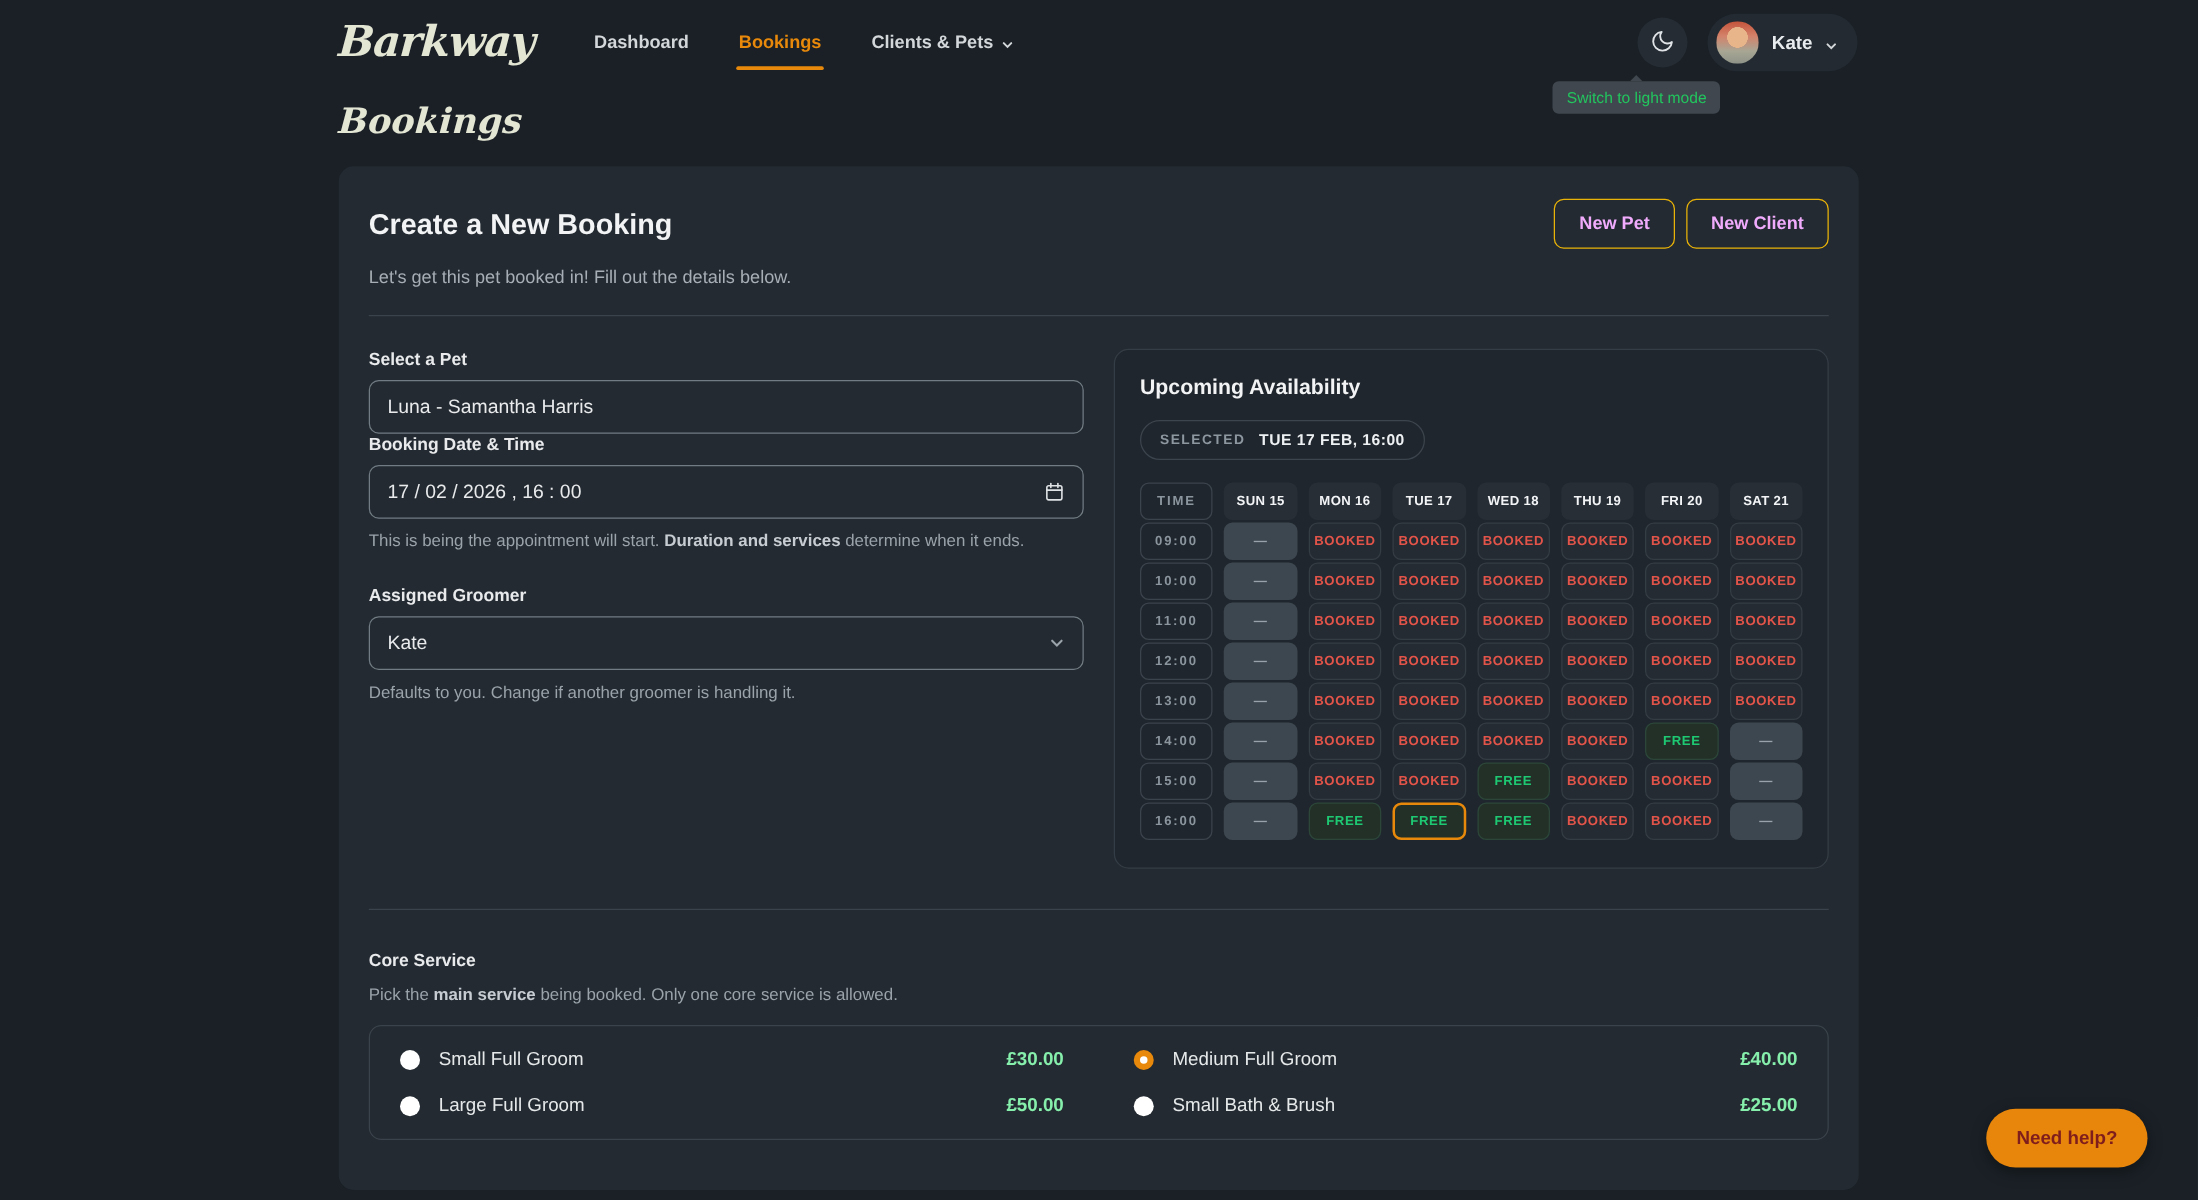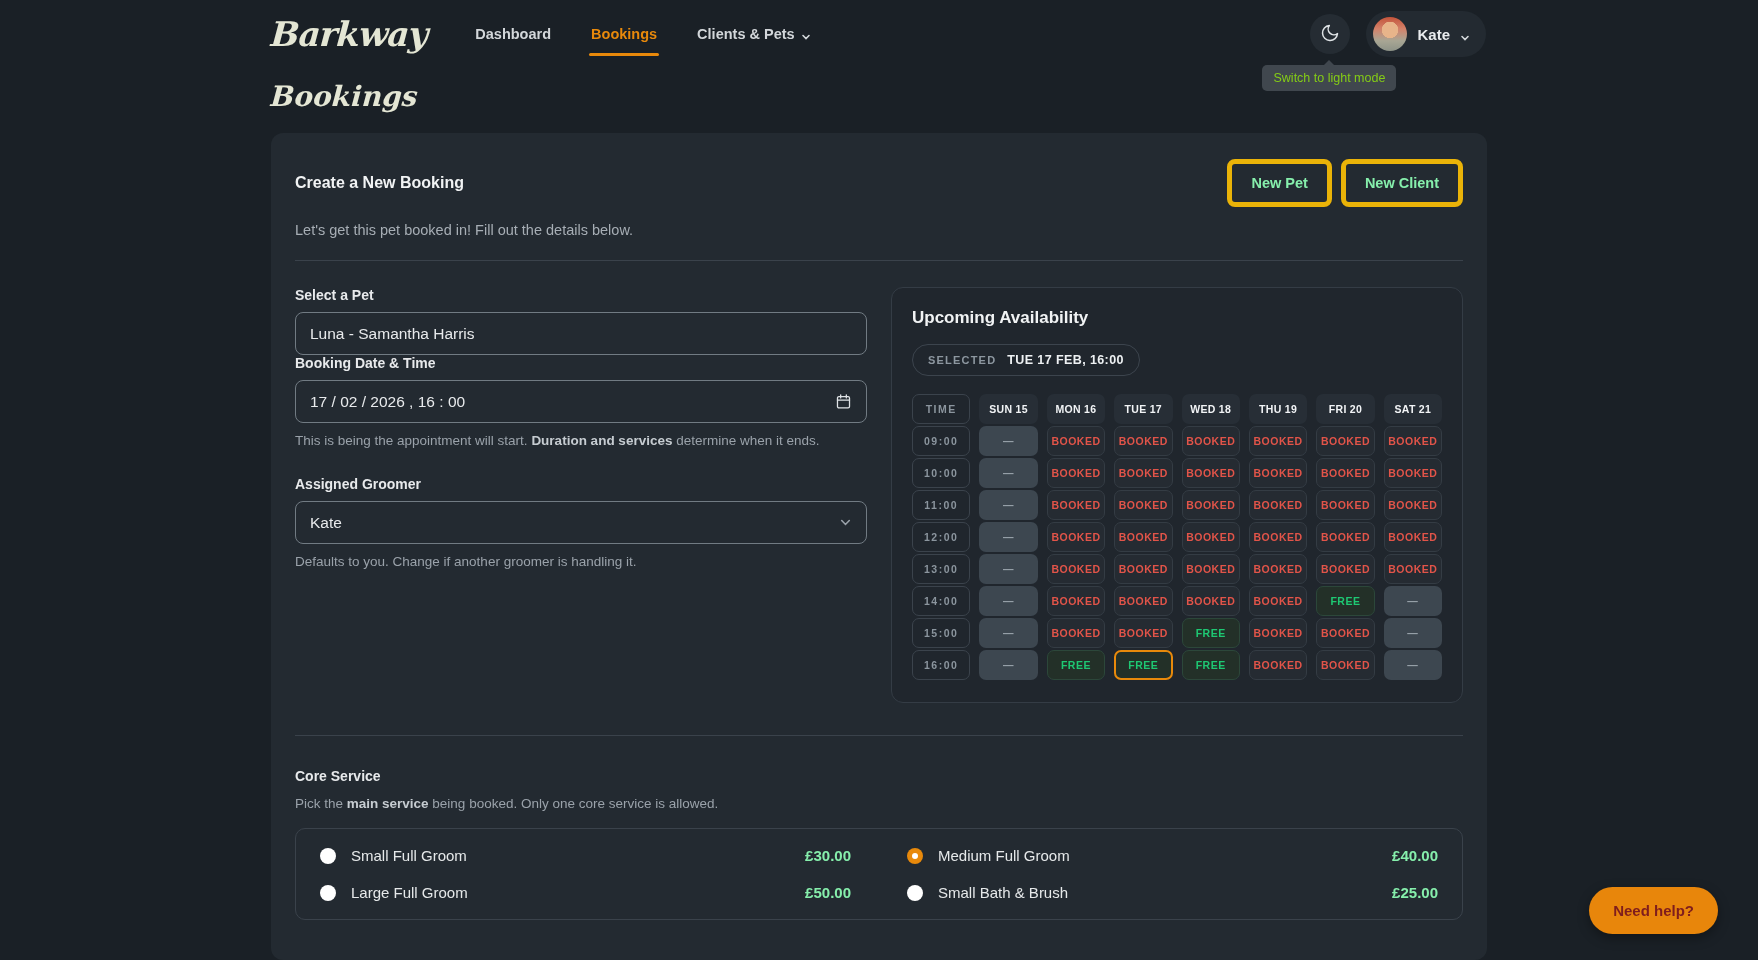--- a/index.html
+++ b/index.html
@@ -51,24 +51,23 @@
   .avatar {
     width:34px; height:34px; border-radius:50%;
     background:
       radial-gradient(circle at 50% 38%, #e8b48a 0 30%, transparent 31%),
       linear-gradient(180deg, #c4543b 0%, #d4826a 35%, #a8a694 70%, #8e9388 100%);
   }
   .user-name { font-size:15px; font-weight:600; color:#e9ecee; }
   .chev { width:10px; height:10px; }
   .tooltip {
     position:absolute; top:54px; left:-68px;
-    background:#40474e; color:#84cc16;
+    background:#40474e; color:#22c55e;
     font-size:12.5px; padding:6px 11px; border-radius:5px;
     white-space:nowrap;
-    margin-left:20px;
   }
   .tooltip::before {
     content:""; position:absolute; top:-5px; left:50%; margin-left:-5px;
     border-left:5px solid transparent; border-right:5px solid transparent;
     border-bottom:5px solid #40474e;
   }
 
   
   .page-title {
     font-family:"DejaVu Serif", serif;
@@ -78,25 +77,25 @@
     margin:12px 0 0 271px;
   }
 
   
   .card {
     margin:20px 271px 0 271px;
     background:#232a31; border-radius:12px;
     padding:26px 24px 40px 24px;
   }
   .card-header { display:flex; align-items:center; justify-content:space-between; }
-  .card-title { font-size:16px; font-weight:700; color:#f1f3f4; }
+  .card-title { font-size:23px; font-weight:700; color:#f1f3f4; }
   .card-actions { display:flex; gap:9px; }
   .ghost-btn {
-    background:transparent; border:5px solid #eab308; border-radius:8px;
-    color:#86efac; font-family:inherit; font-size:14.5px; font-weight:700;
+    background:transparent; border:1px solid #eab308; border-radius:8px;
+    color:#f0abfc; font-family:inherit; font-size:14.5px; font-weight:700;
     padding:11px 19px; cursor:pointer;
   }
   .card-subtitle { margin-top:15px; font-size:14.5px; color:#a7aeb5; }
   .divider { border:none; border-top:1px solid #3a424b; margin:22px 0; }
 
   
   .form-grid { display:grid; grid-template-columns:1fr 1fr; column-gap:24px; margin-top:26px; }
   .field-label { font-size:14px; font-weight:700; color:#e8eaec; margin-bottom:9px; }
   .input, .select {
     width:100%; height:43px;

